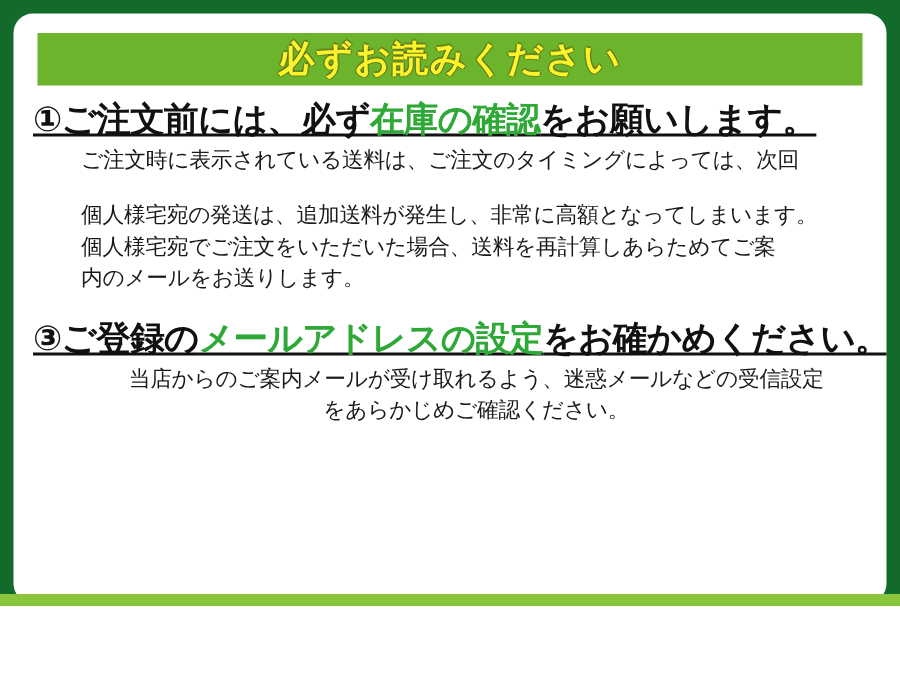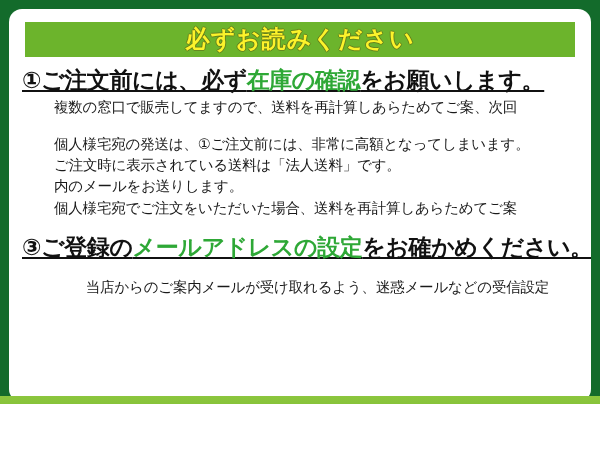--- a/index.html
+++ b/index.html
@@ -118,59 +118,59 @@
     padding-left: 32px;
     letter-spacing: -0.2px;
     white-space: nowrap;
   }
 
   #item-1 { margin-top: 0px; }
   #item-1 .item-body { margin-top: 3px; }
   #item-2 { margin-top: 15px; }
   #item-2 .item-body { margin-top: 4px; }
   #item-3 { margin-top: 14px; text-align: center; }
-  #item-3 .item-body { margin-top: 16px; }
+  #item-3 .item-body { margin-top: 3px; }
 </style>
 </head>
 <body>
 
 <div id="notice-card">
 
   <div id="panel">
 
     <div id="headline-banner">
       <span id="headline-text">必ずお読みください</span>
     </div>
 
     <div id="notice-list">
 
       <div class="notice-item" id="item-1">
         <div class="item-heading">
           <span>①ご注文前には、必ず</span><span class="hl">在庫の確認</span><span>をお願いします。</span>
         </div>
         <div class="item-body">
-          <div>複数の窓口で販売してますので、送料を再計算しあらためてご案、次回</div>
+          <div>ご注文時に表示されている送料は、ご注文のタイミングによっては、次回</div>
         </div>
       </div>
 
       <div class="notice-item" id="item-2">
         <div class="item-body">
-          <div>個人様宅宛の発送は、①ご注文前には、非常に高額となってしまいます。</div>
-          <div>ご注文時に表示されている送料は「法人送料」です。</div>
+          <div>個人様宅宛の発送は、追加送料が発生し、非常に高額となってしまいます。</div>
+          <div>個人様宅宛でご注文をいただいた場合、送料を再計算しあらためてご案</div>
           <div>内のメールをお送りします。</div>
-          <div>個人様宅宛でご注文をいただいた場合、送料を再計算しあらためてご案</div>
         </div>
       </div>
 
       <div class="notice-item" id="item-3">
         <div class="item-heading">
           <span>③ご登録の</span><span class="hl">メールアドレスの設定</span><span>をお確かめください。</span>
         </div>
         <div class="item-body">
           <div>当店からのご案内メールが受け取れるよう、迷惑メールなどの受信設定</div>
+          <div>をあらかじめご確認ください。</div>
         </div>
       </div>
 
     </div>
   </div>
 
   <div id="footer-band">
     <span id="brand-wordmark">PARTSPARK</span>
   </div>
 

